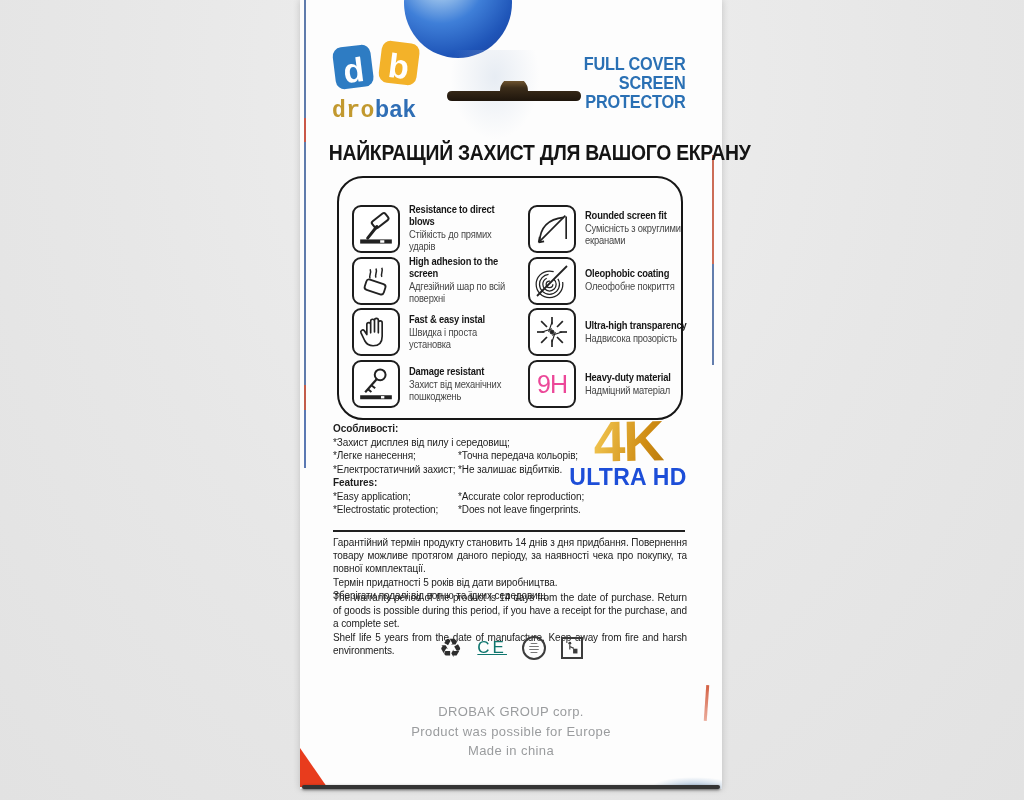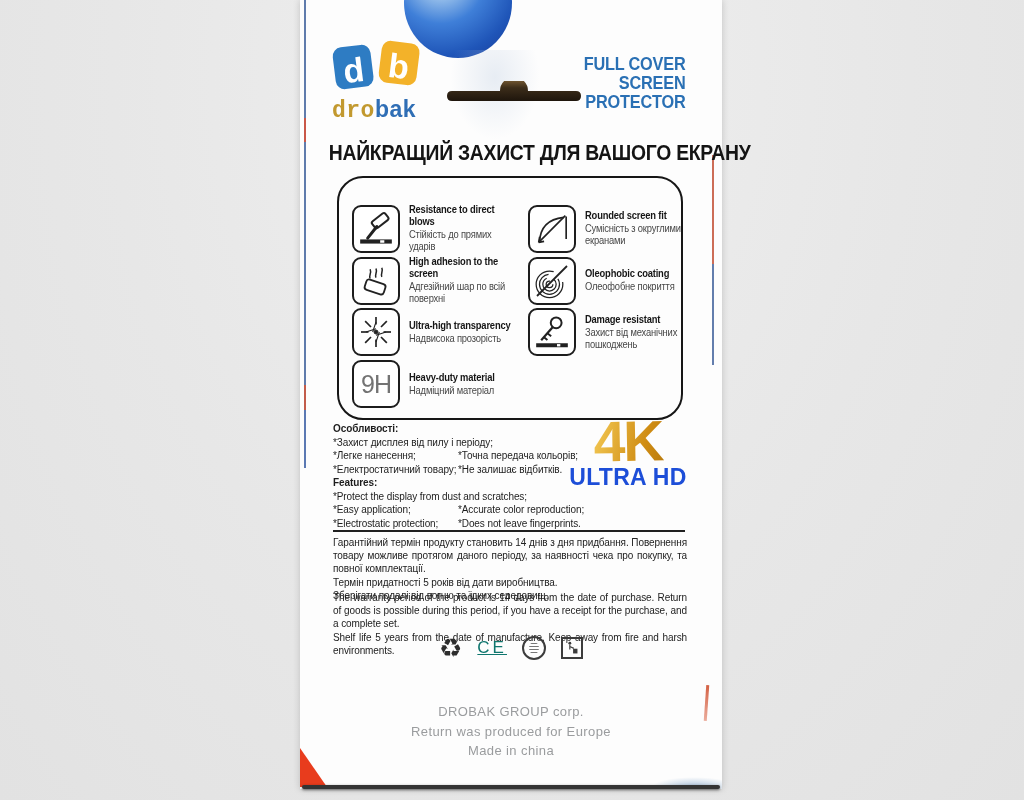--- a/index.html
+++ b/index.html
@@ -25,21 +25,21 @@
   .heading span{display:inline-block;font-size:22px;font-weight:700;color:#141414;
                 letter-spacing:-.3px;transform:scaleX(.88);transform-origin:center;white-space:nowrap;}
   
   .fbox{position:absolute;left:37px;top:176px;width:346px;height:244px;box-sizing:border-box;
         border:2.5px solid #161616;border-radius:26px;padding:25px 8px 8px 13px;
         display:grid;grid-template-columns:176px 1fr;grid-template-rows:repeat(4,1fr);}
   .fitem{display:flex;align-items:center;}
   .ibox{flex:0 0 auto;width:44px;height:44px;border:2px solid #1d1d1d;border-radius:9px;
         display:flex;align-items:center;justify-content:center;background:#fff;}
   .ibox svg{display:block;}
-  .nineh{font-size:25px;color:#737373;letter-spacing:-1px;}
+  .nineh{font-size:25px;color:#ec4899;letter-spacing:-1px;}
   .ftext{margin-left:9px;width:126px;transform:scaleX(.92);transform-origin:left center;line-height:1.18;}
   .ften{font-size:10.2px;font-weight:600;color:#161616;letter-spacing:-.2px;}
   .ftua{font-size:10.2px;font-weight:400;color:#474747;letter-spacing:-.2px;margin-top:1px;}
   
   .blist{position:absolute;left:33px;width:290px;font-size:10px;color:#1d1d1d;line-height:1.35;letter-spacing:-.1px;}
   .blist .ti{font-weight:700;}
   .bcols{display:flex;}
   .bcol1{width:125px;} .bcol2{width:150px;}
   .ua-list{top:422px;} .en-list{top:476px;}
   
@@ -186,20 +186,35 @@
             </g>
             <path d="M6 42 L42 6" stroke="#222" stroke-width="2.2"></path>
           </svg>
         </div>
         <div class="ftext">
           <div class="ften">Oleophobic coating</div>
           <div class="ftua">Олеофобне покриття</div>
         </div>
       </div>
 
+      <div class="fitem">
+        <div class="ibox">
+          <svg width="40" height="40" viewBox="0 0 48 48">
+            <path fill="none" stroke="#222" stroke-width="2" stroke-linecap="round" stroke-linejoin="round" d="M13 27 V15 a2.3 2.3 0 0 1 4.6 0 V25
+                 M17.6 25 V11 a2.3 2.3 0 0 1 4.6 0 V24
+                 M22.2 24 V10 a2.3 2.3 0 0 1 4.6 0 V25
+                 M26.8 25 V13 a2.3 2.3 0 0 1 4.6 0 V29
+                 M13 27 l-3 -4.5 a2.4 2.4 0 0 0 -4 2.6 l4.5 9.4 c2.2 4 5.5 6 10 6 c6.5 0 10.9 -3.8 10.9 -11.5 V28"></path>
+          </svg>
+        </div>
+        <div class="ftext">
+          <div class="ften">Fast &amp; easy instal</div>
+          <div class="ftua">Швидка і проста установка</div>
+        </div>
+      </div>
 
       <div class="fitem">
         <div class="ibox">
           <svg width="40" height="40" viewBox="0 0 48 48" stroke="#222" fill="#222">
             <g stroke-width="2">
               <line x1="24" y1="6" x2="24" y2="15"></line>
                 <line x1="24" y1="33" x2="24" y2="42"></line>
               <line x1="6" y1="24" x2="15" y2="24"></line>
                 <line x1="33" y1="24" x2="42" y2="24"></line>
               <line x1="11" y1="11" x2="18" y2="18"></line>
@@ -244,39 +259,38 @@
         </div>
         <div class="ftext">
           <div class="ften">Heavy-duty material</div>
           <div class="ftua">Надміцний матеріал</div>
         </div>
       </div>
     </div>
 
     <div class="blist ua-list">
       <div class="ti">Особливості:</div>
-      <div>*Захист дисплея від пилу і періоду;</div>
+      <div>*Захист дисплея від пилу і середовищ;</div>
       <div class="bcols">
         <div class="bcol1">*Легке нанесення;</div>
         <div class="bcol2">*Точна передача кольорів;</div>
       </div>
       <div class="bcols">
-        <div class="bcol1">*Електростатичний товару;</div>
+        <div class="bcol1">*Електростатичний захист;</div>
         <div class="bcol2">*Не залишає відбитків.</div>
       </div>
     </div>
 
     <div class="k4">
       <div class="k4-top">4K</div>
       <div class="k4-bottom">ULTRA HD</div>
     </div>
 
     <div class="blist en-list">
       <div class="ti">Features:</div>
-      <div>*Protect the display from dust and scratches;</div>
       <div class="bcols">
         <div class="bcol1">*Easy application;</div>
         <div class="bcol2">*Accurate color reproduction;</div>
       </div>
       <div class="bcols">
         <div class="bcol1">*Electrostatic protection;</div>
         <div class="bcol2">*Does not leave fingerprints.</div>
       </div>
     </div>
 
@@ -301,21 +315,21 @@
         <svg width="16" height="16" viewBox="0 0 22 22">
           <circle cx="8" cy="4.5" r="2" fill="#3c3c3c"></circle>
           <path d="M8 6.5 L8 13 M8 9 L13.5 11.5" stroke="#3c3c3c" stroke-width="1.6" fill="none"></path>
           <rect x="12.5" y="12" width="6" height="6.5" fill="#3c3c3c"></rect>
         </svg>
       </div>
     </div>
 
     <div class="footer">
       <div>DROBAK GROUP corp.</div>
-      <div>Return was produced for Europe</div>
+      <div>Product was possible for Europe</div>
       <div>Made in china</div>
     </div>
 
     <div class="corner-red"></div>
     <div class="tick-red"></div>
     <div class="smudge-blue"></div>
     <div class="bottom-shadow"></div>
   </div>
 </div>
 

